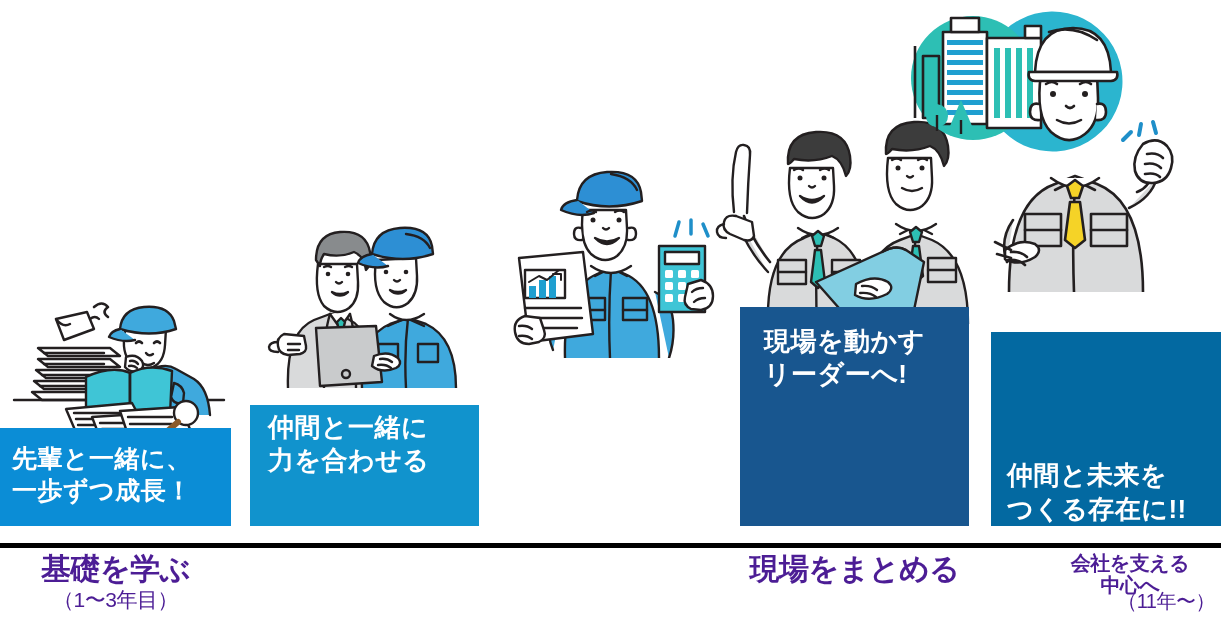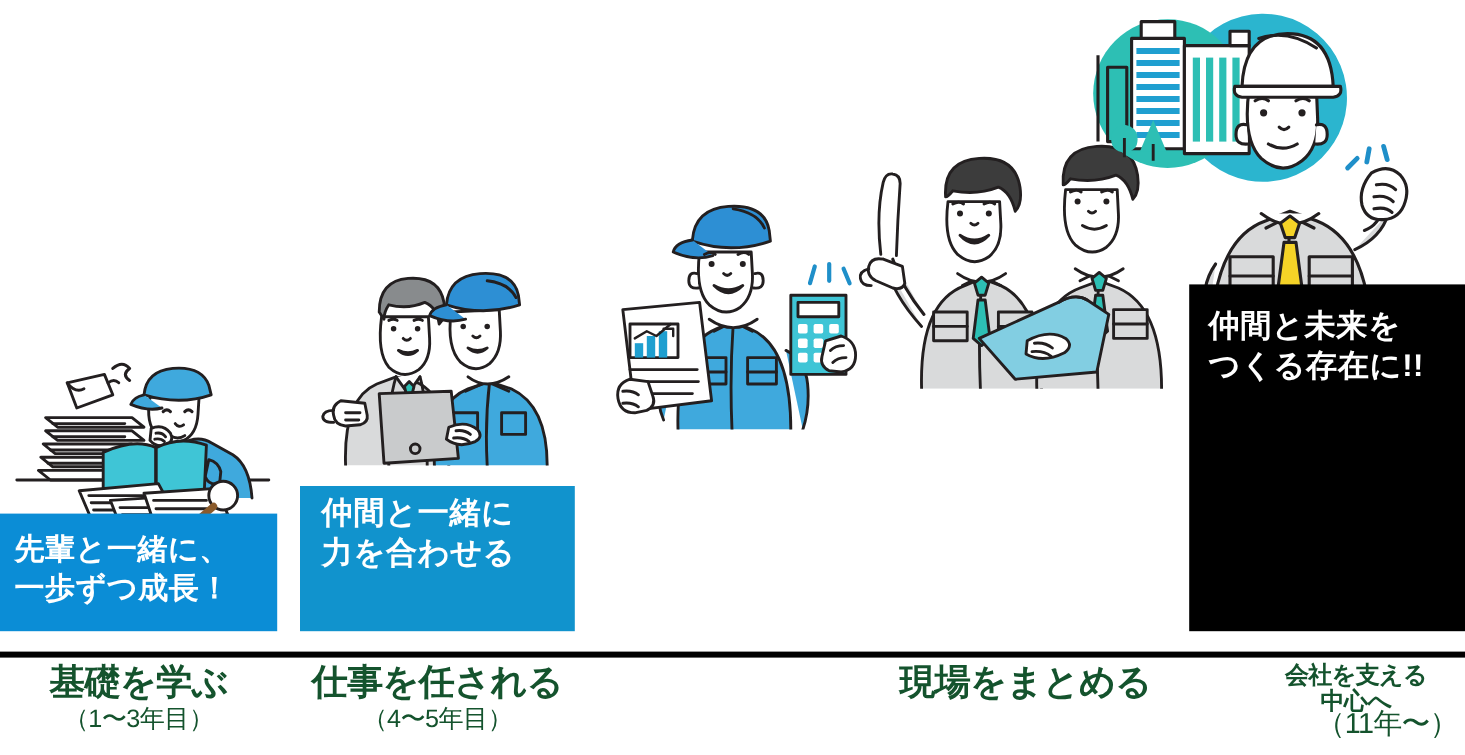--- a/index.html
+++ b/index.html
@@ -35,34 +35,34 @@
 
   
   #baseline{
     position:absolute;left:0;top:543px;width:1221px;height:5px;
     background:#000000;
   }
 
   
   .foot{
     position:absolute;top:552px;height:77px;
-    text-align:center;color:#14532d;
+    text-align:center;color:#4c1d95;
     display:flex;flex-direction:column;justify-content:flex-start;
     align-items:center;
   }
   .foot .ft-main{
     font-size:30px;font-weight:bold;line-height:1.12;
     white-space:nowrap;letter-spacing:-0.5px;
   }
   .foot .ft-sub{
     font-size:21px;font-weight:normal;line-height:1.15;
     white-space:nowrap;margin-top:2px;letter-spacing:-0.5px;
   }
   .foot.two-line .ft-main{white-space:pre-line;font-size:20px;margin-left:48px;}
-  .foot .inline-sub{font-size:24px;}
+  .foot .inline-sub{font-size:20px;}
 </style>
 </head>
 <body style="background: rgb(255, 255, 255);">
 
 <div id="stage">
 
   <div class="col" style="left:0px;width:231px;">
     <div class="art" style="left:8px;top:291px;width:222px;height:150px;">
       <svg width="222" height="150" viewBox="0 0 222 150">
         <g fill="none" stroke="#231f20" stroke-width="2.4" stroke-linecap="round" stroke-linejoin="round">
@@ -319,20 +319,24 @@
           <path d="M190 76 q10 6 20 0"></path>
 
           <path d="M104 170 l66 -30 q14 -8 24 -2 l18 12 -10 48 -68 6 z" fill="#82cee2"></path>
           <path d="M170 140 q14 -8 24 -2"></path>
 
           <path d="M144 172 q18 -10 32 -2 q7 6 -1 12 q-18 9 -32 1 z" fill="#fff"></path>
           <path d="M150 174 q9 -1 15 4 M148 181 q10 -1 16 4"></path>
         </g>
       </svg>
     </div>
+    <div class="step-box" style="height:219px;padding:18px 0 0 24px;background:#18568f;">
+      <span class="cap" style="font-size:26px;">現場を動かす
+リーダーへ!</span>
+    </div>
   </div>
 
   <div class="col" style="left:991px;width:230px;">
     <div class="art" style="left:-106px;top:2px;width:336px;height:290px;">
       <svg width="336" height="290" viewBox="0 0 336 290">
 
         <g>
           <path d="M104 75 a70 70 0 1 1 6 38 l-18 16 4 -22 a70 70 0 0 1 8 -32 z" fill="#2bb5cf" transform="translate(-6,-4)"></path>
           <path d="M18 62 a62 62 0 1 0 124 0 a62 62 0 1 0 -124 0 z" fill="#2dbfb4" transform="translate(8,14)"></path>
         </g>
@@ -412,35 +416,31 @@
             <path d="M268 120 l3 11"></path>
           </g>
 
           <path d="M128 218 q-14 20 -6 42" fill="#d9dadb"></path>
           <path d="M120 248 q14 -12 30 -6 q8 6 0 13 q-16 10 -30 2 z" fill="#fff"></path>
           <path d="M126 250 q10 -1 16 5 M124 258 q10 -1 16 5"></path>
           <path d="M110 240 l16 8 M112 252 l14 4"></path>
         </g>
       </svg>
     </div>
-    <div class="step-box" style="height:289px;padding:18px 0 0 16px;background:#000000;">
+    <div class="step-box" style="height:194px;padding:18px 0 0 16px;background:#0369a1;justify-content:flex-end;">
       <span class="cap" style="font-size:26px;">仲間と未来を
 つくる存在に!!</span>
     </div>
   </div>
 
   <div id="baseline" style="background: rgb(0, 0, 0);"></div>
 
   <div class="foot" style="left:0px;width:231px;">
     <span class="ft-main">基礎を学ぶ</span>
     <span class="ft-sub">（1〜3年目）</span>
-  </div>
-  <div class="foot" style="left:240px;width:249px;">
-    <span class="ft-main">仕事を任される</span>
-    <span class="ft-sub">（4〜5年目）</span>
   </div>
   <div class="foot" style="left:732px;width:245px;gap:12px;">
     <span class="ft-main">現場をまとめる</span>
   </div>
   <div class="foot two-line" style="left:991px;width:230px;">
     <span class="ft-main">会社を支える
 中心へ</span>
     <span class="ft-sub inline-sub" style="position:absolute;right:6px;top:36px;">（11年〜）</span>
   </div>
 

